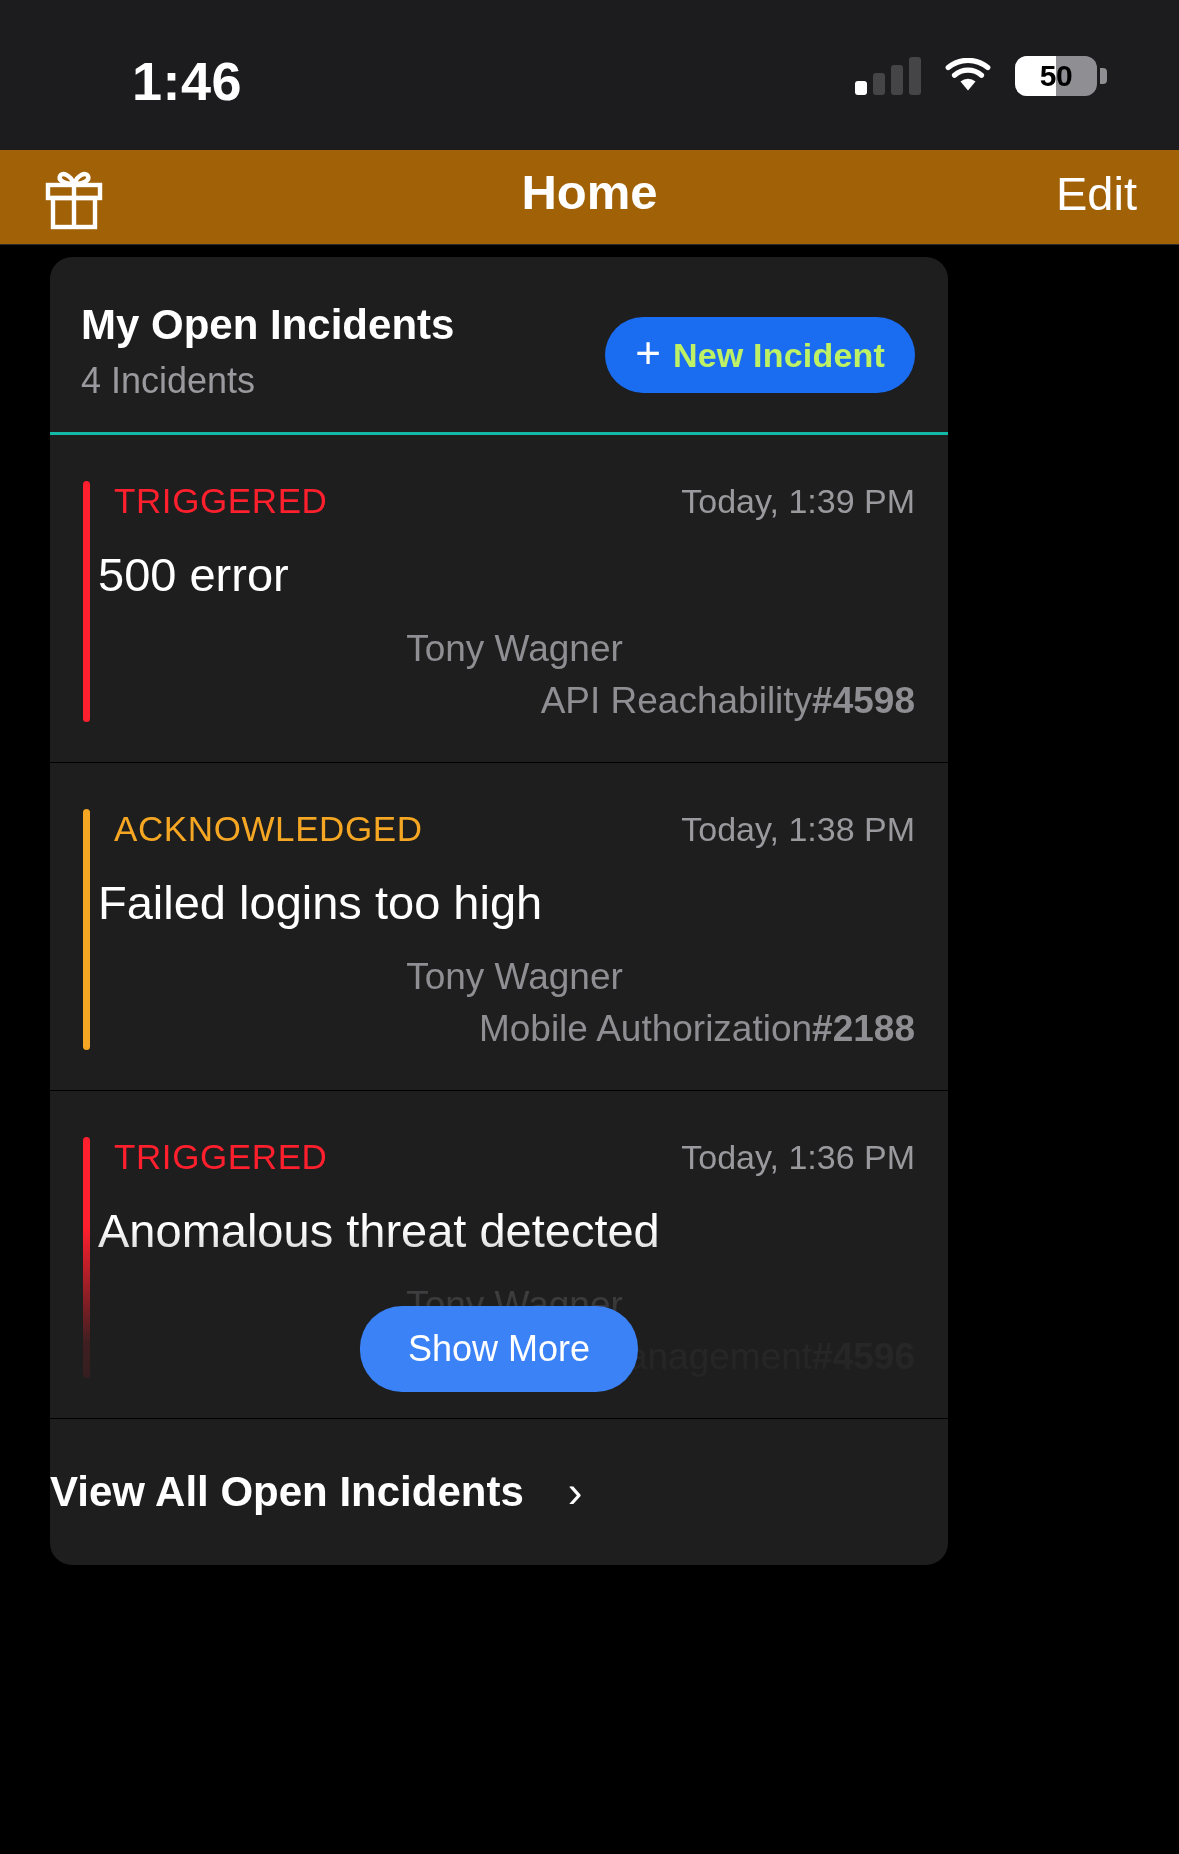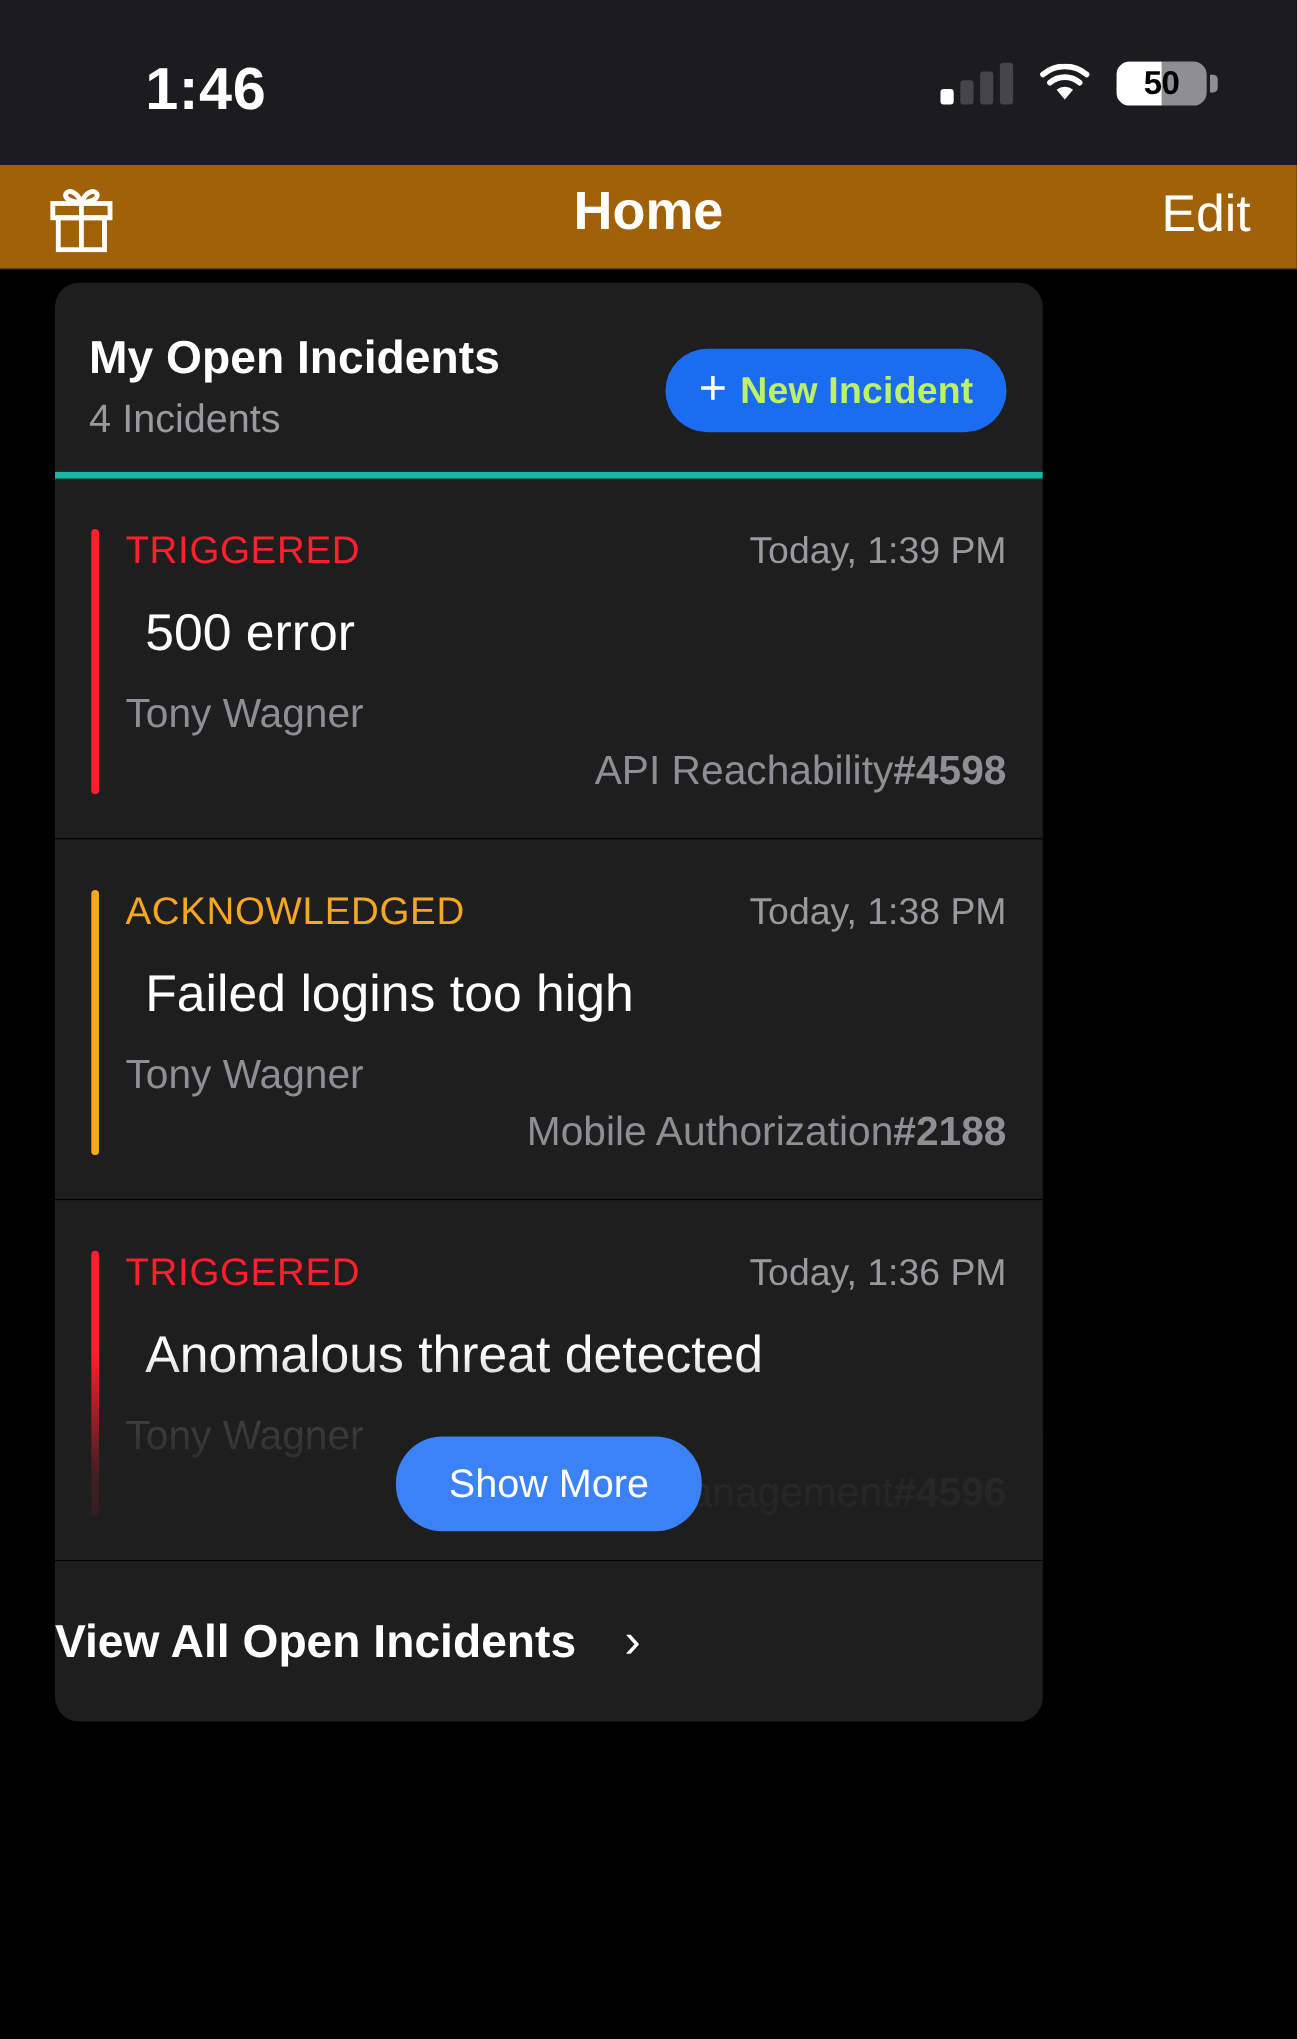--- a/index.html
+++ b/index.html
@@ -79,21 +79,21 @@
 
   
   .screen{ position:relative; background:#000000; height:1609px; }
   .card{
     position:absolute; left:50px; top:12px; width:898px;
     background:#1e1e1e; border-radius:22px; overflow:hidden;
   }
 
   .card-head{
     position:relative; height:178px;
-    border-bottom:6px solid #14b8a6;
+    border-bottom:3px solid #14b8a6;
   }
   .card-title{
     position:absolute; left:31px; top:44px;
     color:#ffffff; font-size:42px; font-weight:700;
   }
   .card-sub{
     position:absolute; left:31px; top:103px;
     color:#9a9a9e; font-size:36px; font-weight:400;
   }
   .new-btn{
@@ -124,26 +124,26 @@
   }
   .row-top{
     display:flex; justify-content:space-between; align-items:baseline;
     padding-left:31px;
   }
   .status{
     font-size:35px; font-weight:400; letter-spacing:0.6px;
   }
   .ts{ color:#9a9a9e; font-size:34px; font-weight:400;text-align:right; }
   .row-title{
-    padding-left:49px; margin-top:26px;
+    padding-left:15px; margin-top:26px;
     color:#ffffff; font-size:47px; font-weight:400;
   }
   .row-assignee{
     padding-left:31px; margin-top:26px;
-    color:#8e8e93; font-size:37px; font-weight:400;
+    color:#8e8e93; font-size:37px; font-weight:400;text-align:center;
   }
   .row-bottom{
     display:flex; justify-content:flex-end; align-items:baseline;
     margin-top:10px;
   }
   .row-service{ color:#8e8e93; font-size:37px; font-weight:400; }
   .row-num{ color:#8e8e93; font-size:37px; font-weight:700; }
 
   .row.faded{ opacity:1; }
   .row.faded .row-assignee,

